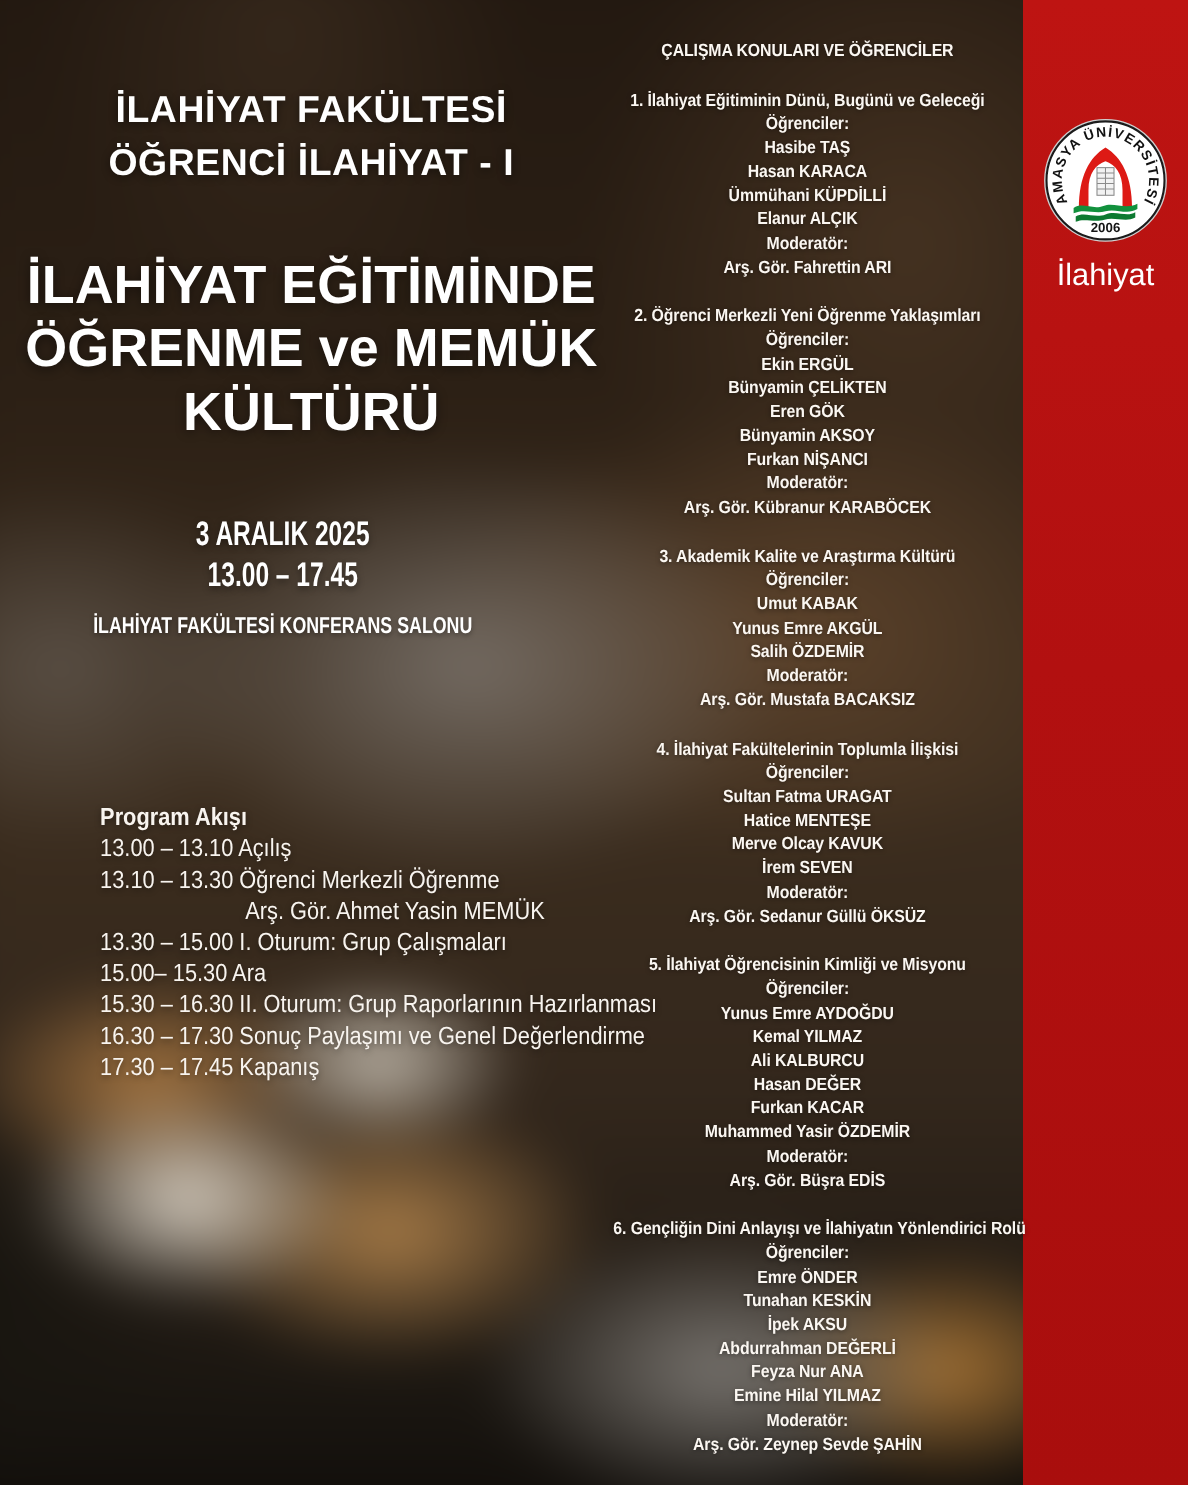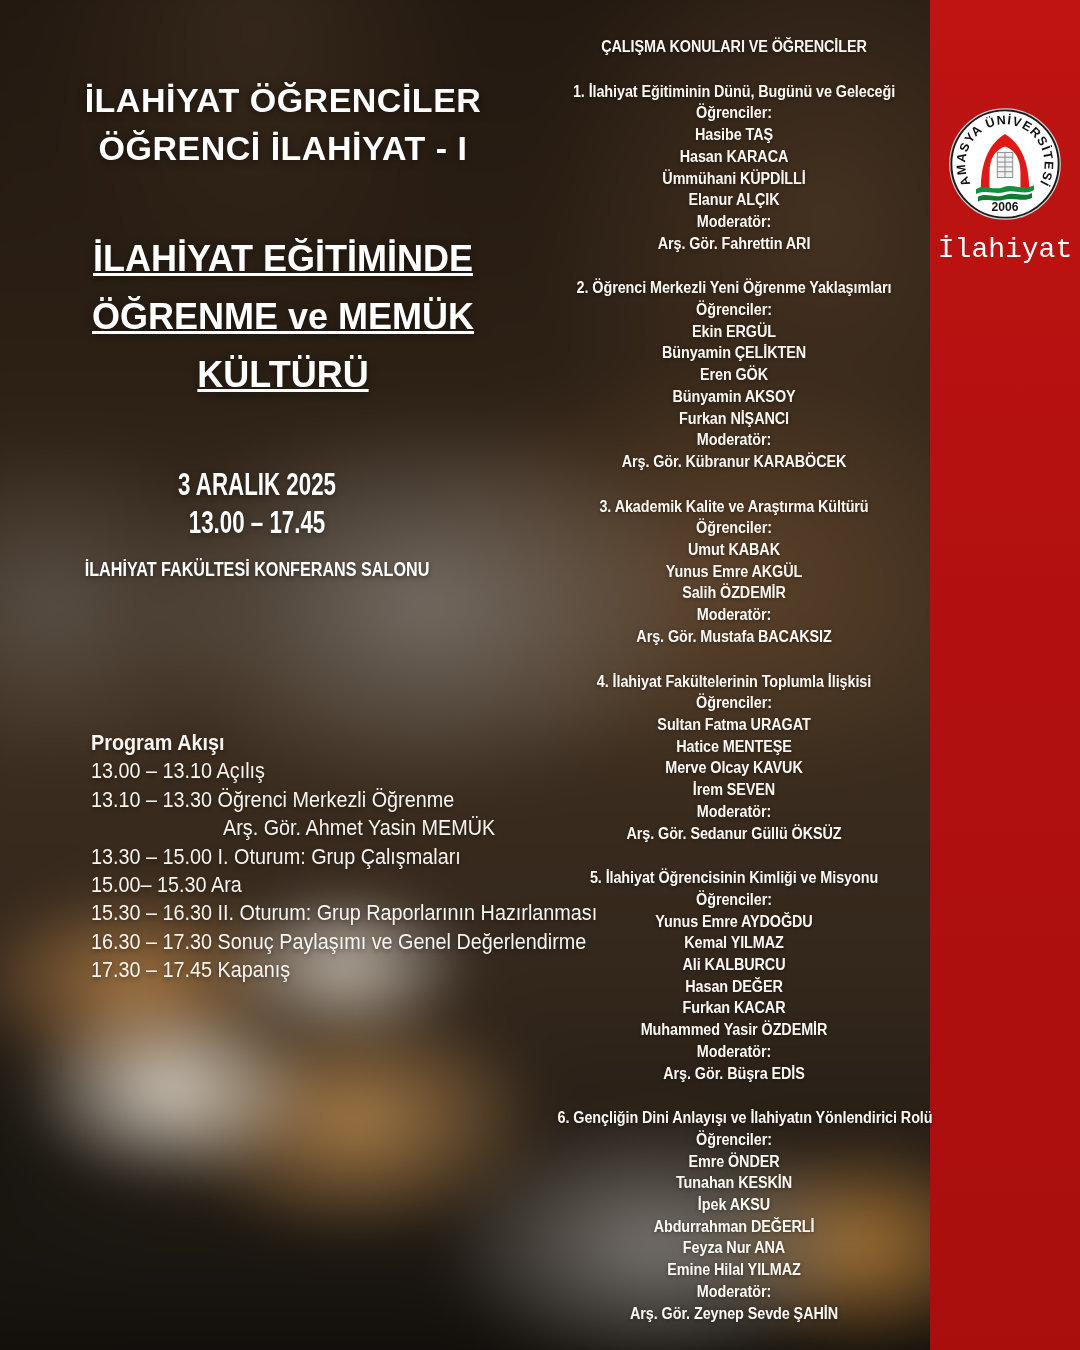--- a/index.html
+++ b/index.html
@@ -28,22 +28,22 @@
       linear-gradient(180deg,#221810 0%,#2c2015 28%,#3c2d1e 52%,#33271c 72%,#191510 92%,#0f0c09 100%);
   }
   .main-col{position:absolute;z-index:2;left:33px;top:0;width:500px;text-align:center;color:#ffffff;}
   .kicker{
     position:absolute;top:76px;left:0;width:100%;
     font-size:34px;font-weight:700;line-height:48px;letter-spacing:0.5px;
     text-shadow:0 2px 8px rgba(0,0,0,0.45);white-space:nowrap;
   }
   .main-title{
     position:absolute;top:230px;left:-10px;width:520px;
-    font-size:36px;font-weight:700;line-height:58px;
-    text-shadow:0 2px 10px rgba(0,0,0,0.45);white-space:nowrap;text-decoration:underline;
+    font-size:49px;font-weight:700;line-height:58px;
+    text-shadow:0 2px 10px rgba(0,0,0,0.45);white-space:nowrap;
   }
   .dateblock{
     position:absolute;top:466px;left:0;width:100%;
     font-size:31px;font-weight:700;line-height:38px;
     transform:translateX(-26px) scaleX(0.72);transform-origin:50% 50%;
     text-shadow:0 2px 8px rgba(0,0,0,0.4);white-space:nowrap;
   }
   .venue{
     position:absolute;top:556px;left:0;width:100%;
     font-size:21px;font-weight:700;line-height:26px;
@@ -66,31 +66,31 @@
   }
   .topics-heading{margin-bottom:4px;}
   .group{margin-top:23px;}
   .stripe{
     position:absolute;z-index:1;left:930px;top:0;width:150px;height:1350px;
     background:linear-gradient(180deg,#be1412 0%,#b21010 45%,#a90e0d 100%);
   }
   .logo{position:absolute;z-index:3;left:947px;top:106px;width:116px;height:116px;}
   .faculty{
     position:absolute;z-index:3;left:930px;top:230px;width:150px;text-align:center;
-    font-family:Liberation Mono, monospace;font-size:28px;line-height:40px;color:#ffffff;
+    font-family:Liberation Sans, sans-serif;font-size:28px;line-height:40px;color:#ffffff;
   }
 </style>
 </head>
 <body>
 
 <div class="bg"></div>
 
 <div class="main-col">
   <div class="kicker">
-    <div>İLAHİYAT ÖĞRENCİLER</div>
+    <div>İLAHİYAT FAKÜLTESİ</div>
     <div>ÖĞRENCİ İLAHİYAT - I</div>
   </div>
   <div class="main-title">
     <div>İLAHİYAT EĞİTİMİNDE</div>
     <div>ÖĞRENME ve MEMÜK</div>
     <div>KÜLTÜRÜ</div>
   </div>
   <div class="dateblock">
     <div>3 ARALIK 2025</div>
     <div>13.00 – 17.45</div>

